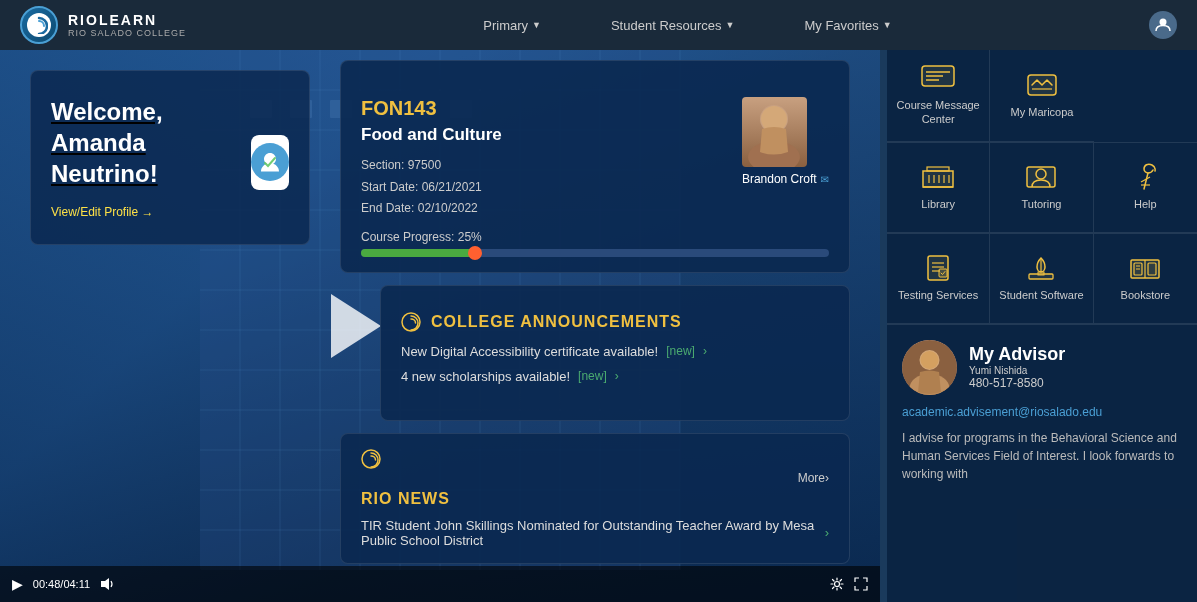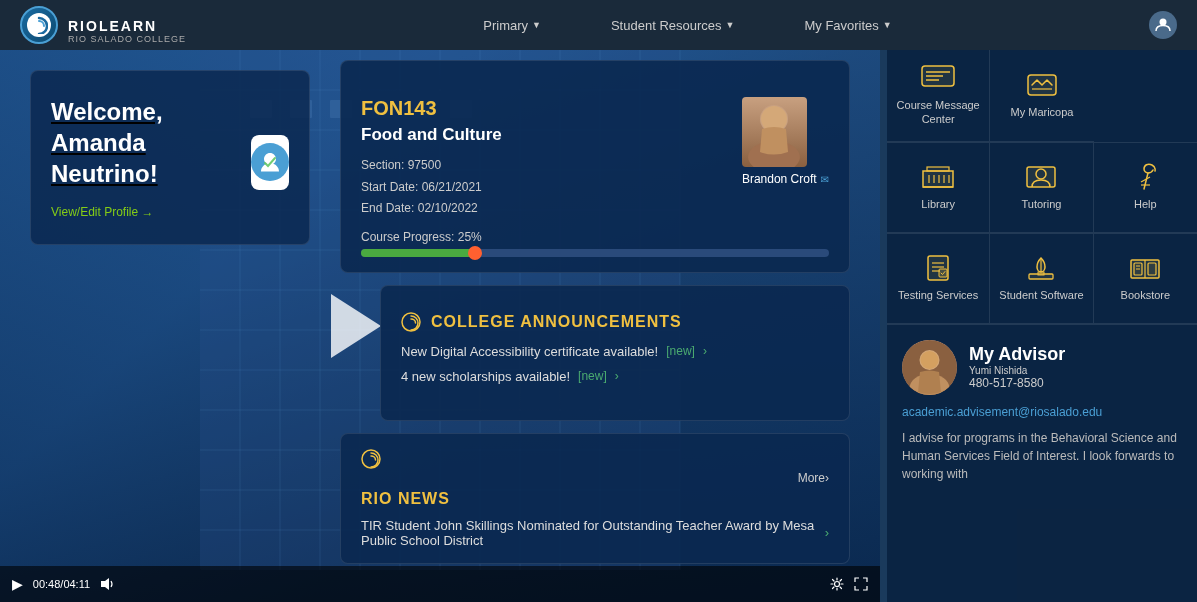--- a/index.html
+++ b/index.html
@@ -7,21 +7,21 @@
 
     
     .header {
       background: #1a2a3a;
       height: 50px;
       display: flex;
       align-items: center;
       padding: 0 20px;
       justify-content: space-between;
     }
-    .logo-area { display: flex; align-items: flex-end; gap: 10px; }
+    .logo-area { display: flex; align-items: center; gap: 10px; }
     .logo-circle {
       width: 38px; height: 38px; border-radius: 50%;
       background: linear-gradient(135deg, #1a6aa0, #0d4a70);
       display: flex; align-items: center; justify-content: center;
       border: 2px solid #4a9fd4;
     }
     .logo-inner {
       width: 24px; height: 24px; border-radius: 50%;
       background: white;
       display: flex; align-items: center; justify-content: center;
@@ -94,21 +94,21 @@
     .welcome-top { display: flex; align-items: flex-end; justify-content: space-between; text-decoration: underline; }
     .welcome-text { color: white; font-size: 24px; font-weight: bold; line-height: 1.3; }
     .profile-icon-box {
       width: 55px; height: 55px; background: white; border-radius: 8px;
       display: flex; align-items: center; justify-content: center;
     }
     .profile-icon-inner {
       width: 38px; height: 38px; border-radius: 50%; background: #4a9fd4;
       display: flex; align-items: center; justify-content: center;
     }
-    .view-edit-link { color: #84cc16; font-size: 12px; cursor: pointer; margin-top: 5px; }
+    .view-edit-link { color: #fde047; font-size: 12px; cursor: pointer; margin-top: 5px; }
 
     
     .middle-panel {
       position: absolute; top: 10px; left: 340px; width: 510px;
     }
 
     
     .course-card {
       background: rgba(10, 40, 80, 0.9);
       border-radius: 8px; padding: 36px 20px 15px;

